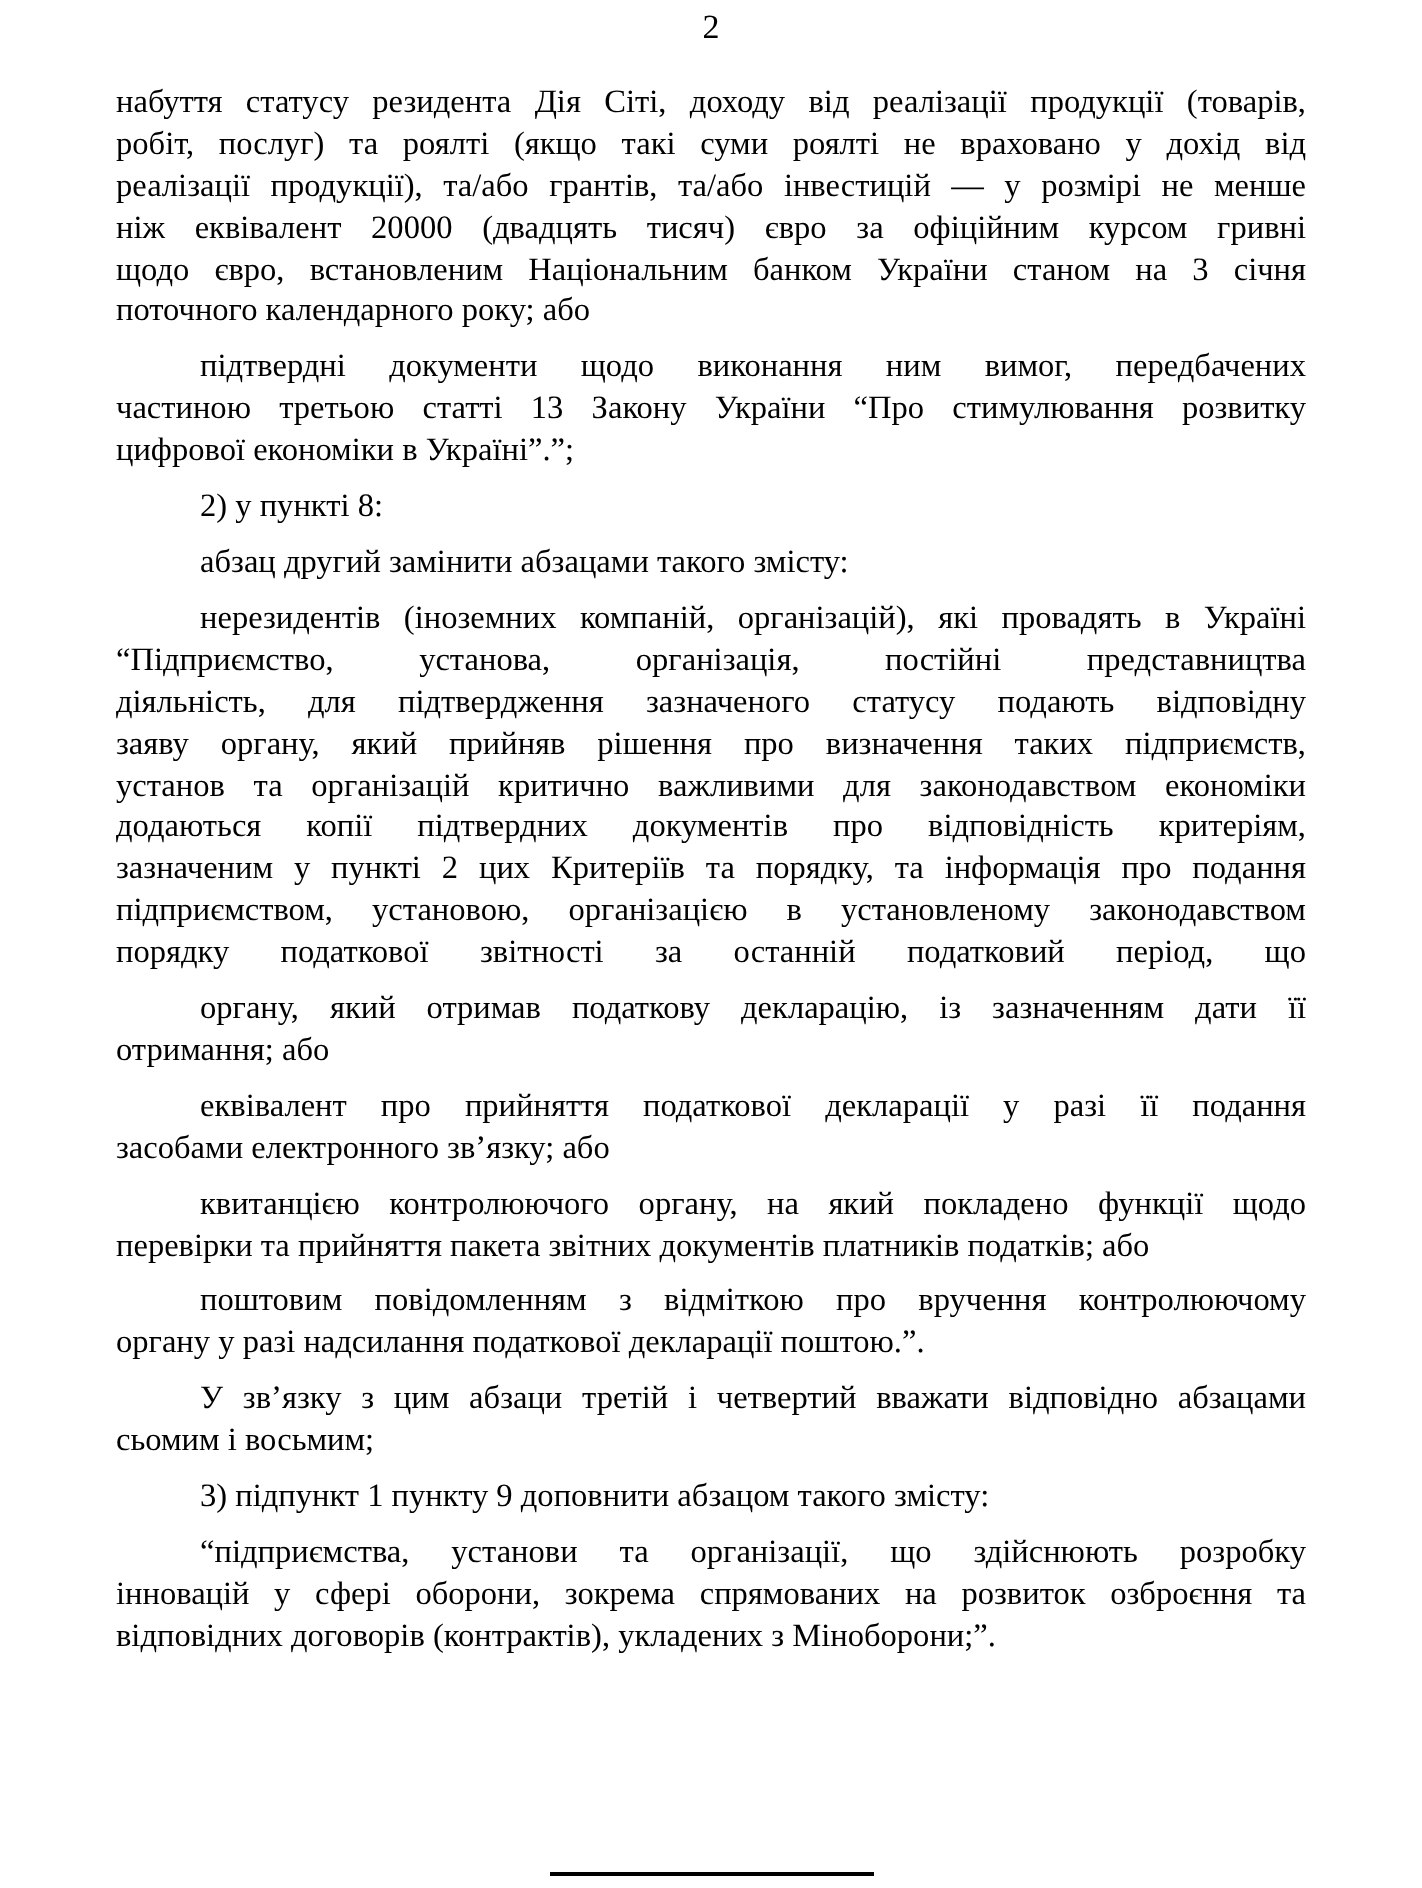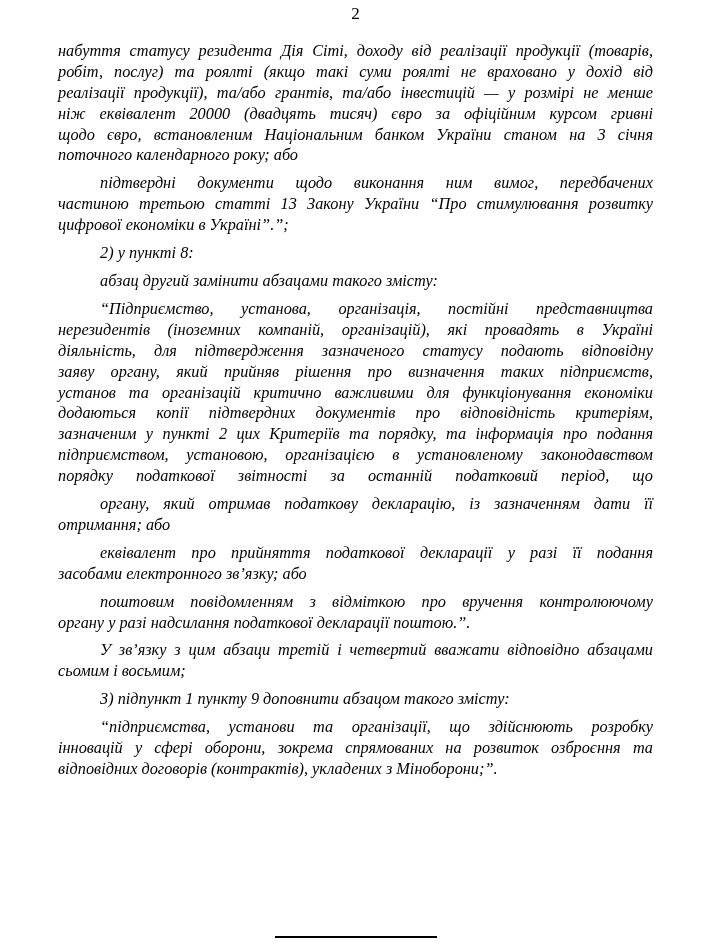--- a/index.html
+++ b/index.html
@@ -24,21 +24,20 @@
     text-align: center;
     font-size: 17px;
     margin: 0 0 16px 0;
   }
   .content {
     width: 595px;
   }
   .para {
     margin: 0 0 7px 0;
     padding: 0;
-    font-style: italic;
   }
   .line {
     display: block;
     text-align: justify;
     text-align-last: justify;
     hyphens: none;
   }
   .line.last {
     text-align-last: left;
   }
@@ -73,37 +72,41 @@
         <span class="line">частиною третьою статті 13 Закону України “Про стимулювання розвитку</span>
         <span class="line last">цифрової економіки в Україні”.”;</span>
       </p>
       <p class="para indent">
         <span class="line last">2) у пункті 8:</span>
       </p>
       <p class="para indent">
         <span class="line last">абзац другий замінити абзацами такого змісту:</span>
       </p>
       <p class="para indent">
+        <span class="line">нерезидентів (іноземних компаній, організацій), які провадять в Україні</span>
         <span class="line">“Підприємство, установа, організація, постійні представництва</span>
-        <span class="line">нерезидентів (іноземних компаній, організацій), які провадять в Україні</span>
         <span class="line">діяльність, для підтвердження зазначеного статусу подають відповідну</span>
         <span class="line">заяву органу, який прийняв рішення про визначення таких підприємств,</span>
-        <span class="line">установ та організацій критично важливими для функціонування економіки</span>
+        <span class="line">установ та організацій критично важливими для законодавством економіки</span>
         <span class="line">додаються копії підтвердних документів про відповідність критеріям,</span>
         <span class="line">зазначеним у пункті 2 цих Критеріїв та порядку, та інформація про подання</span>
         <span class="line">підприємством, установою, організацією в установленому законодавством</span>
         <span class="line">порядку податкової звітності за останній податковий період, що</span>
       </p>
       <p class="para indent">
         <span class="line">органу, який отримав податкову декларацію, із зазначенням дати її</span>
         <span class="line last">отримання; або</span>
       </p>
       <p class="para indent">
         <span class="line">еквівалент про прийняття податкової декларації у разі її подання</span>
         <span class="line last">засобами електронного зв’язку; або</span>
+      </p>
+      <p class="para indent">
+        <span class="line">квитанцією контролюючого органу, на який покладено функції щодо</span>
+        <span class="line last">перевірки та прийняття пакета звітних документів платників податків; або</span>
       </p>
       <p class="para indent">
         <span class="line">поштовим повідомленням з відміткою про вручення контролюючому</span>
         <span class="line last">органу у разі надсилання податкової декларації поштою.”.</span>
       </p>
       <p class="para indent">
         <span class="line">У зв’язку з цим абзаци третій і четвертий вважати відповідно абзацами</span>
         <span class="line last">сьомим і восьмим;</span>
       </p>
       <p class="para indent">

